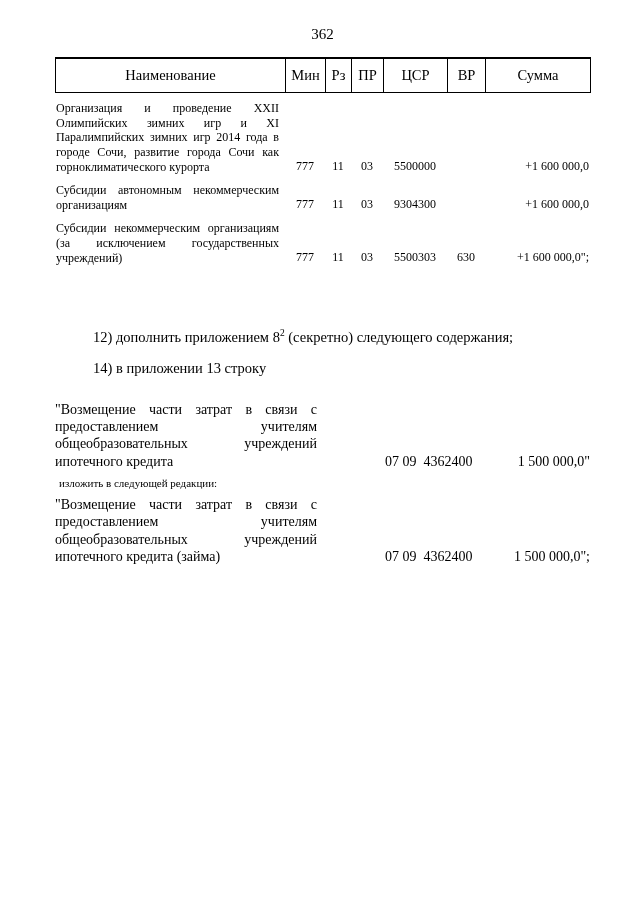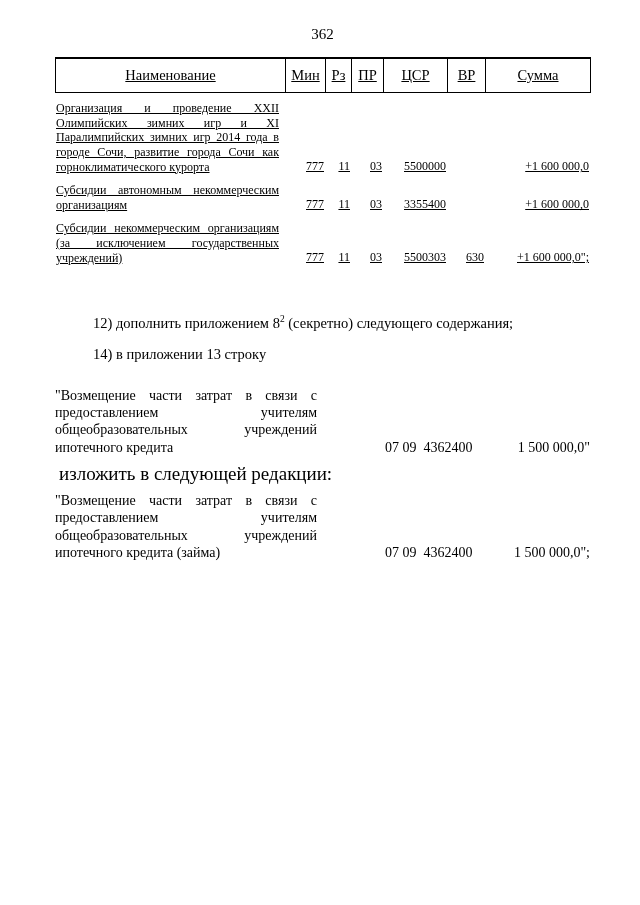--- a/index.html
+++ b/index.html
@@ -11,21 +11,21 @@
     padding: 26px 50px 0 55px;
     background: #ffffff;
     color: #000000;
     font-family: "Liberation Serif", serif;
   }
   .page-number {
     text-align: center;
     font-size: 15px;
     margin-bottom: 14px;
   }
-  table { border-collapse: collapse; table-layout: fixed; width: 535px; text-decoration: underline; }
+  table { border-collapse: collapse; table-layout: fixed; width: 535px; }
   col.c-name { width: 230px; }
   col.c-min  { width: 40px; }
   col.c-rz   { width: 26px; }
   col.c-pr   { width: 32px; }
   col.c-csr  { width: 64px; }
   col.c-vr   { width: 38px; }
   col.c-sum  { width: 105px; }
 
   table.hdr td {
     border: 1px solid #000;
@@ -35,51 +35,51 @@
     font-size: 14.5px;
     padding: 8px 2px;
   }
   table.tbody { font-size: 12px; }
   table.tbody td { vertical-align: bottom; padding-top: 8px; }
   table.tbody td.name {
     text-align: justify;
     line-height: 1.22;
     padding-right: 6px;
   }
-  table.tbody td.num { text-align: right; white-space: nowrap; }
+  table.tbody td.num { text-align: center; white-space: nowrap; }
   table.tbody td.sum { text-align: right; white-space: nowrap; }
 
   .item {
     font-size: 14.5px;
     margin: 0;
     max-width: 505px;
     text-indent: 38px;
     line-height: 2.15;
     text-align: justify;
   }
   .item sup { font-size: 9.5px; }
-  .item-12 { margin-top: 42px; }
+  .item-12 { margin-top: 56px; }
 
   .amend {
     display: flex;
     align-items: flex-end;
     width: 535px;
     font-size: 14px;
   }
   .amend .aname {
     width: 262px;
     text-align: justify;
     line-height: 1.24;
   }
   .amend .codes { margin-left: 68px; white-space: pre; }
   .amend .asum { flex: 1; text-align: right; white-space: nowrap; }
 
   .amend-1 { margin-top: 16px; }
   .middle-line {
-    font-size: 19px;
+    font-size: 11px;
     margin: 7px 0 7px 4px;
   }
   .amend-2 { margin-top: 4px; }
 </style>
 </head>
 <body>
 
 <div class="page">
 
   <div class="page-number">362</div>
@@ -125,21 +125,21 @@
       <td class="num">03</td>
       <td class="num">5500000</td>
       <td class="num"></td>
       <td class="sum">+1 600 000,0</td>
     </tr>
     <tr>
       <td class="name">Субсидии автономным некоммерческим организациям</td>
       <td class="num">777</td>
       <td class="num">11</td>
       <td class="num">03</td>
-      <td class="num">3355400</td>
+      <td class="num">9304300</td>
       <td class="num"></td>
       <td class="sum">+1 600 000,0</td>
     </tr>
     <tr>
       <td class="name">Субсидии некоммерческим организациям (за исключением государственных учреждений)</td>
       <td class="num">777</td>
       <td class="num">11</td>
       <td class="num">03</td>
       <td class="num">5500303</td>
       <td class="num">630</td>

